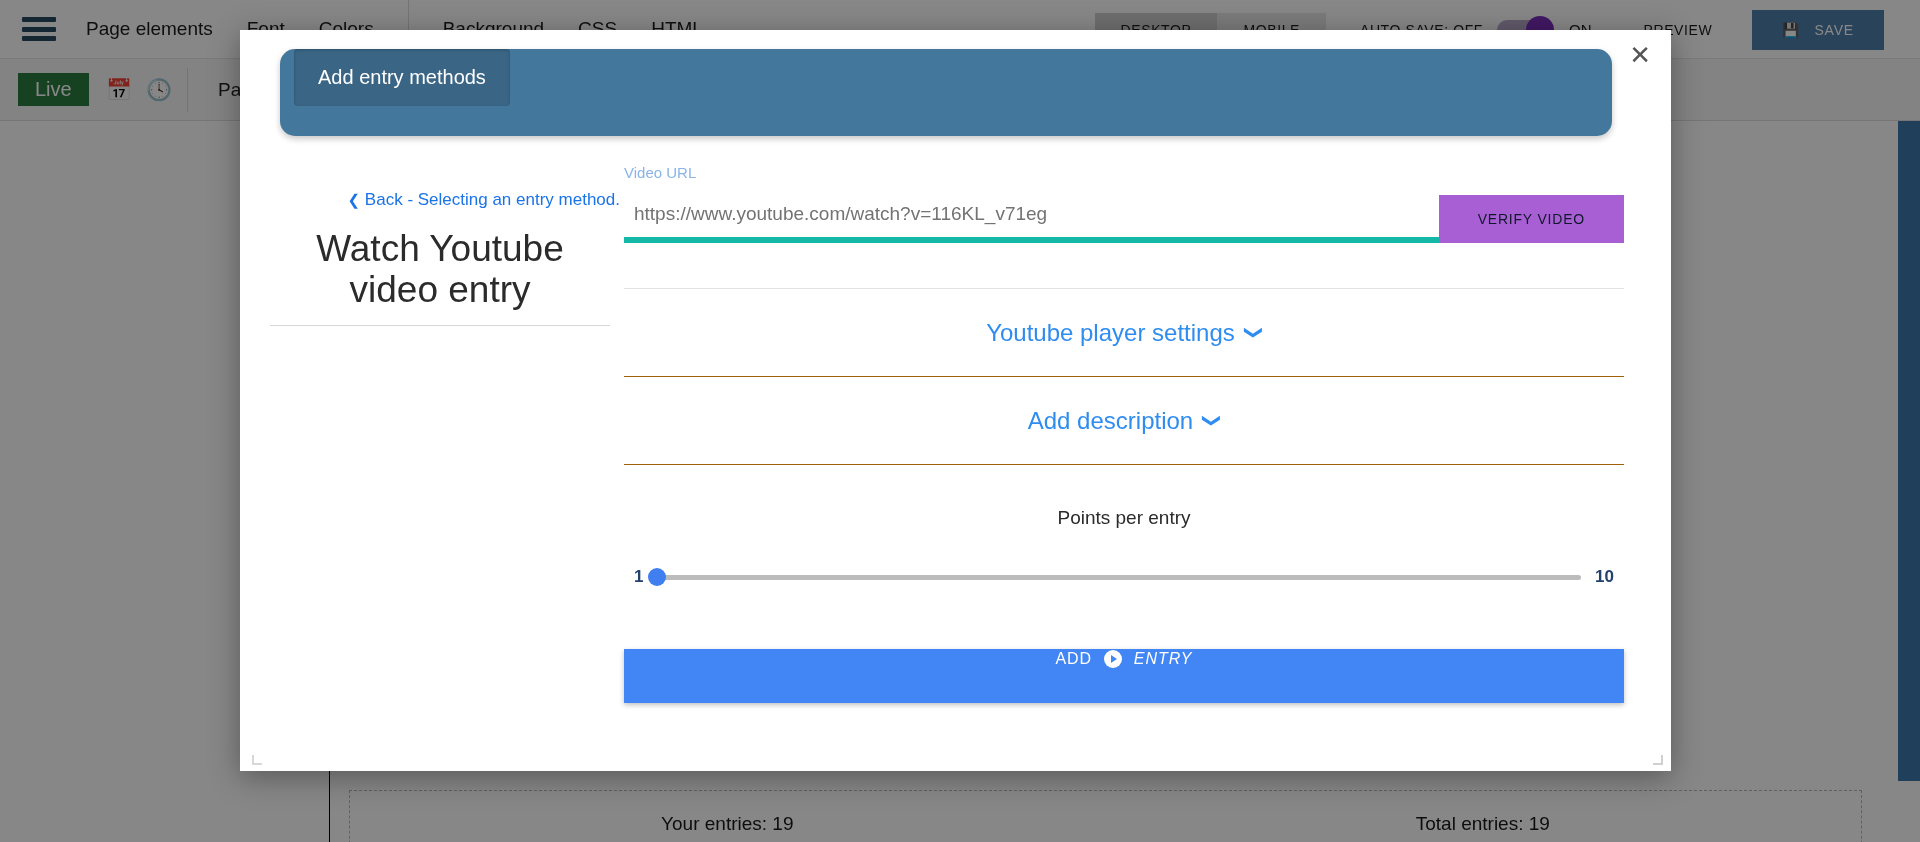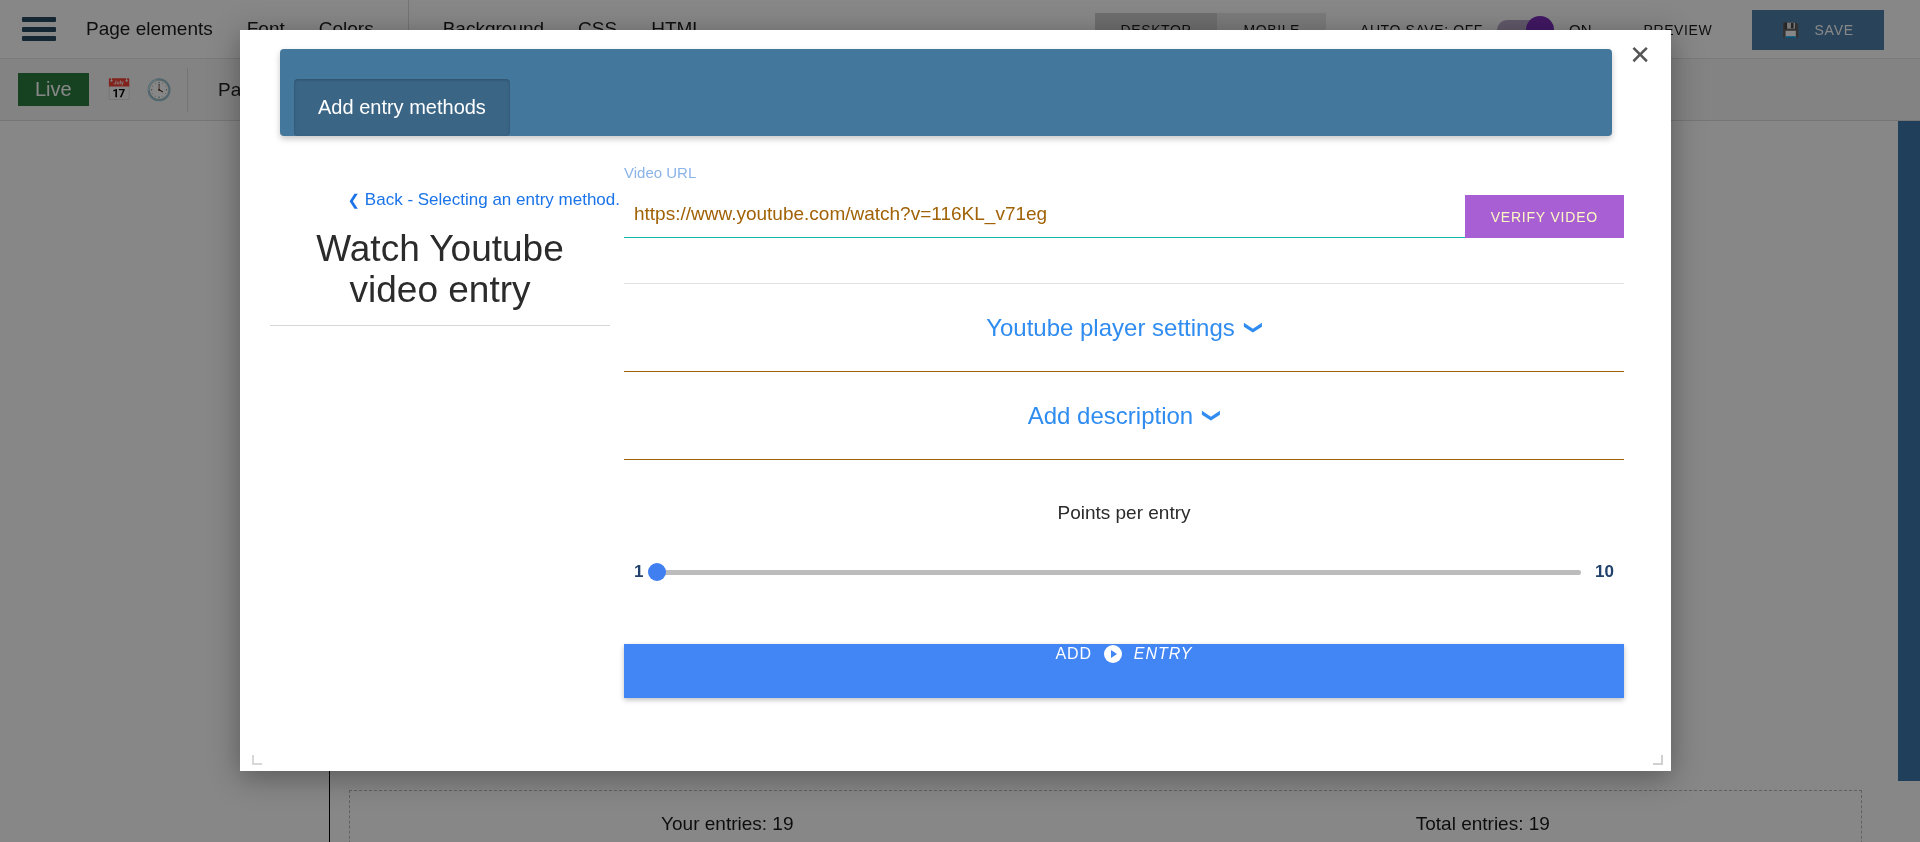--- a/index.html
+++ b/index.html
@@ -113,22 +113,22 @@
     background: #ffffff; z-index: 60;
     box-shadow: 0 6px 28px rgba(0,0,0,0.35);
   }
   .modal-close {
     position: absolute; right: 20px; top: 12px;
     font-size: 26px; line-height: 1; color: #555; cursor: pointer;
     font-family: "DejaVu Sans", sans-serif;
   }
   .modal-tabbar {
     position: absolute; left: 40px; top: 19px; width: 1332px; height: 87px;
-    background: #44779c; border-radius: 4px;
-    display: flex; align-items: flex-end; padding-left: 14px;
+    background: #44779c; border-radius: 15px;
+    display: flex; align-items: flex-start; padding-left: 14px;
     box-shadow: 0 3px 6px rgba(0,0,0,0.22);
   }
   .tab {
     font-size: 20px; color: #ffffff; padding: 17px 24px; border-radius: 4px;
     cursor: pointer; white-space: nowrap;
   }
   .tab.selected { background: #3a6585; box-shadow: inset 0 1px 3px rgba(0,0,0,.2); }
 
   .modal-body {
     position: absolute; left: 0; top: 112px; width: 1431px; height: 629px;
@@ -148,28 +148,28 @@
   }
   .title-rule { height:1px; background:#d8d8d8; margin: 0 10px 14px 10px; }
   .method-sub { font-size: 16px; color: #3a3a3a; }
 
   .col-right {
     position: absolute; left: 384px; top: 22px; width: 1000px;
   }
   .field-label { font-size: 15px; color: #8ab4e8; margin-bottom: 14px; }
   .url-row { display: flex; align-items: stretch; }
   .url-input {
-    flex: 1; border: none; border-bottom: 1px solid #14b8a6;
-    font-size: 19px; color: #a16207; padding: 8px 10px 12px 10px;
+    flex: 1; border: none; border-bottom: 6px solid #14b8a6;
+    font-size: 19px; color: #737373; padding: 8px 10px 12px 10px;
     outline: none; background: transparent;
     font-family: "Liberation Sans", sans-serif;
   }
   .verify-btn {
-    background: #a95fd4; color: #fef9c3; border: none; font-size: 14px;
-    letter-spacing: .8px; padding: 0 26px; cursor: pointer; min-width: 112px;
+    background: #a95fd4; color: #0f172a; border: none; font-size: 14px;
+    letter-spacing: .8px; padding: 0 39px; cursor: pointer; min-width: 112px;
     font-family: "Liberation Sans", sans-serif;
   }
 
   .accordion {
     border-bottom: 1px solid #a16207;
     height: 88px; display: flex; align-items: center; justify-content: center;
     cursor: pointer;
   }
   .accordion-label {
     font-size: 24px; color: #2f8cf0; display: flex; align-items: center; gap: 12px;

